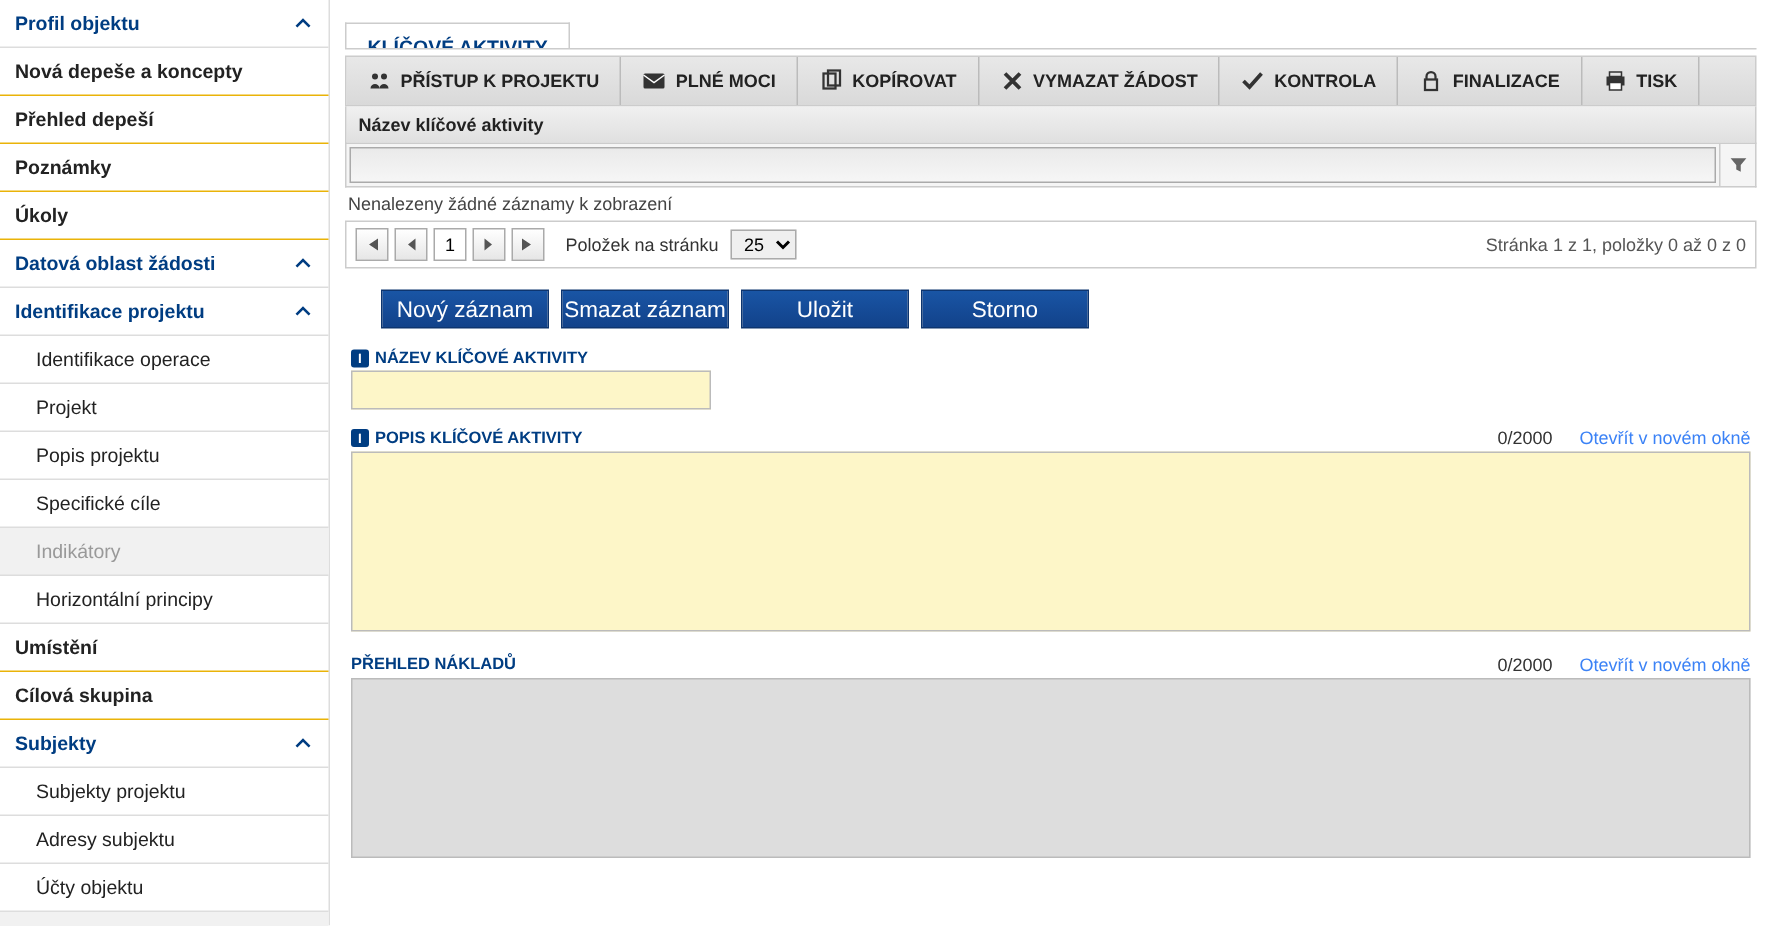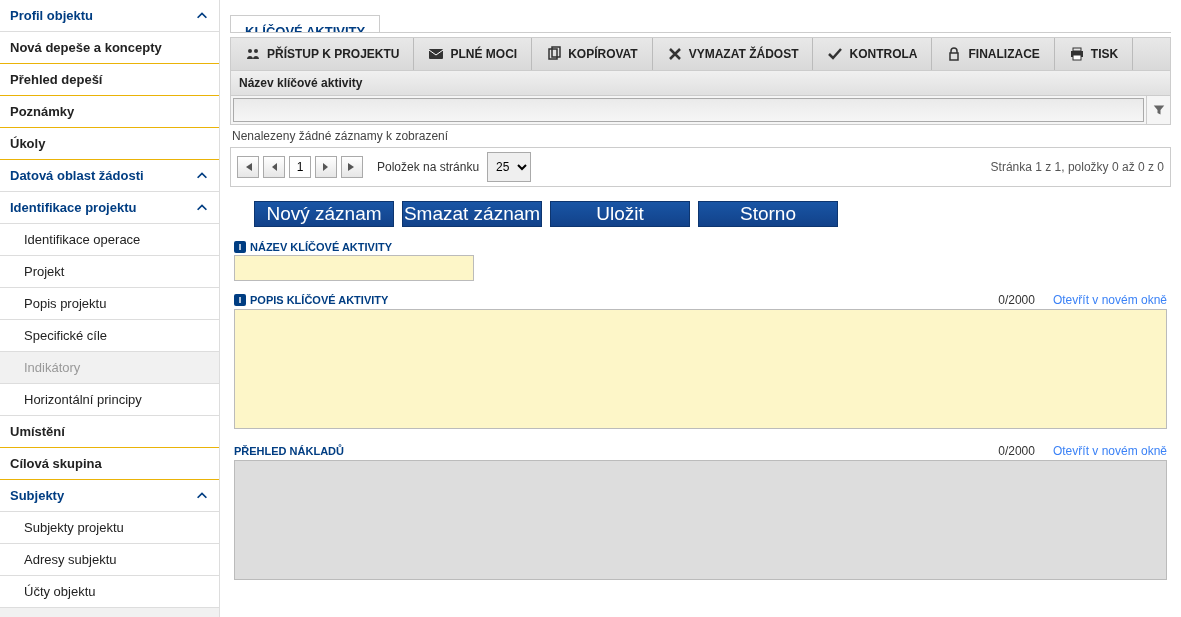--- a/index.html
+++ b/index.html
@@ -25,25 +25,25 @@
 .filter-row { display: flex; background: #f5f5f5; border: 1px solid #ccc; border-top: none; }
 .filter-row input { flex: 1; height: 24px; border: 1px solid #aaa; background: linear-gradient(#eaeaea,#f6f6f6); margin: 2px; padding: 0 4px; }
 .filter-btn { width: 24px; display: flex; align-items: center; justify-content: center; border-left: 1px solid #ccc; cursor: pointer; }
 .no-records { padding: 4px 2px; font-size: 12px; color: #444; }
 
 .pager { display: flex; align-items: center; justify-content: space-between; background: #fff; border: 1px solid #ccc; padding: 4px 6px; }
 .pager-left { display: flex; align-items: center; gap: 4px; }
 .pager-btn { width: 22px; height: 22px; border: 1px solid #aaa; background: linear-gradient(#fff,#e6e6e6); display: flex; align-items: center; justify-content: center; cursor: pointer; }
 .pager-page { width: 22px; height: 22px; border: 1px solid #aaa; text-align: center; font-size: 12px; }
 .pager-label { font-size: 12px; margin-left: 10px; margin-right: 4px; }
-.pager-select { height: 30px; border: 1px solid #aaa; font-size: 12px; padding: 0 4px; }
+.pager-select { height: 20px; border: 1px solid #aaa; font-size: 12px; padding: 0 4px; }
 .pager-right { font-size: 12px; color: #555; text-align: center; }
 
 .action-buttons { display: flex; gap: 8px; margin: 14px 0 14px 24px; }
-.action-btn { width: 140px; height: 26px; background: linear-gradient(#1955a5,#12428a); color: #fff; border: 1px solid #0d356f; font-size: 19px; cursor: pointer; }
+.action-btn { width: 112px; height: 26px; background: linear-gradient(#1955a5,#12428a); color: #fff; border: 1px solid #0d356f; font-size: 15px; cursor: pointer; }
 
 .form-area { margin: 0 4px; }
 .field-row { margin-bottom: 12px; }
 .field-label-row { display: flex; align-items: center; justify-content: space-between; margin-bottom: 2px; }
 .field-label { display: flex; align-items: center; gap: 4px; font-size: 11px; font-weight: bold; color: #003d82; text-transform: uppercase; }
 .field-label .req { width: 12px; height: 12px; background: #003d82; color: #fff; border-radius: 2px; font-size: 9px; display: flex; align-items: center; justify-content: center; }
 .field-meta { display: flex; align-items: center; gap: 18px; font-size: 12px; }
 .counter { color: #333; }
 .open-link { color: #3b82f6; font-weight: normal; cursor: pointer; }
 .text-input { width: 240px; height: 26px; border: 1px solid #bbb; background: #fdf6c8; padding: 0 4px; }

